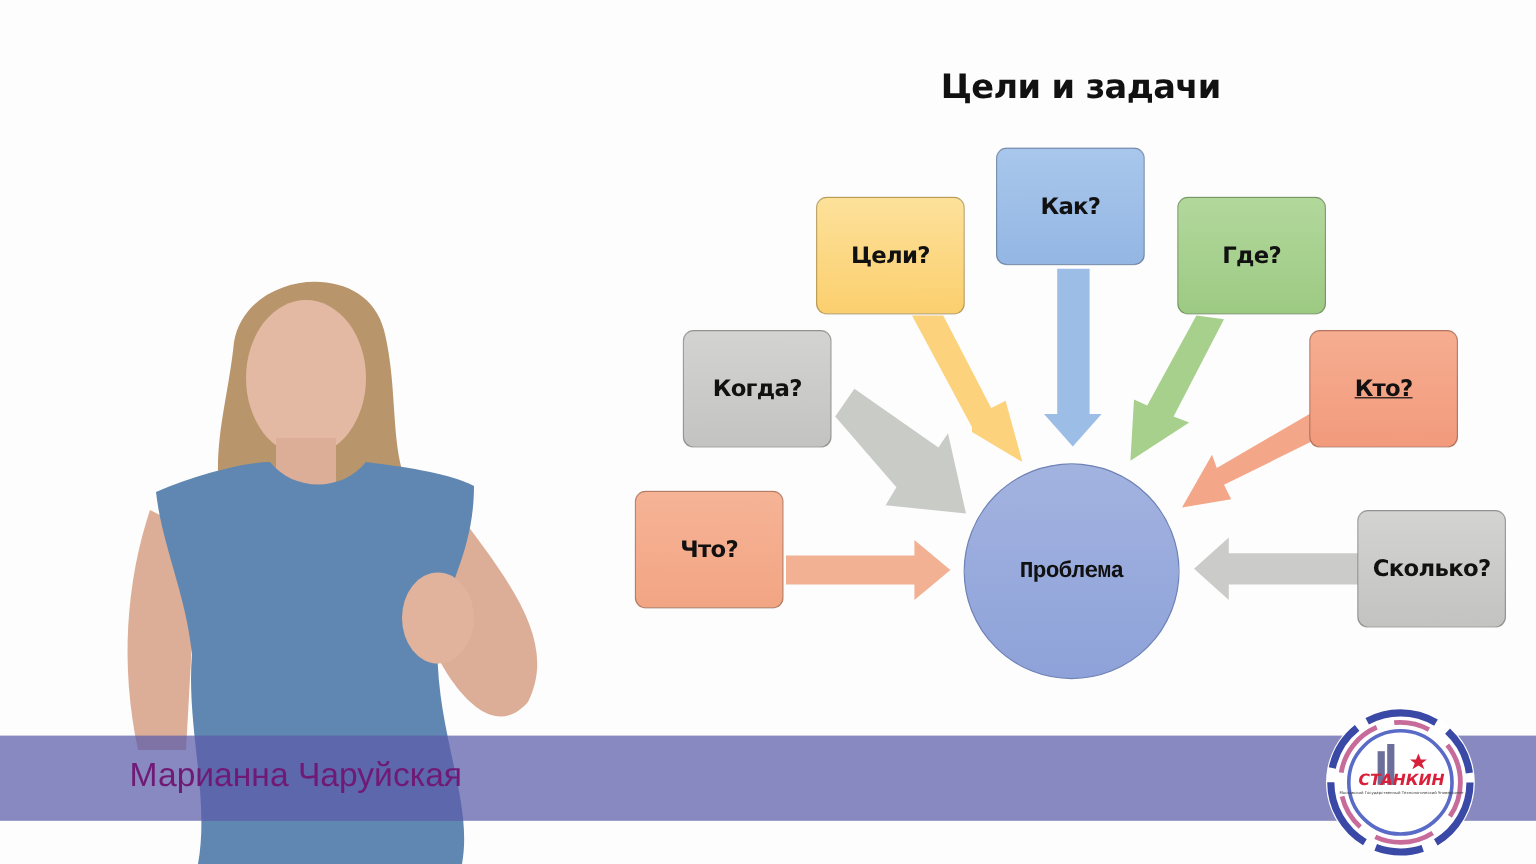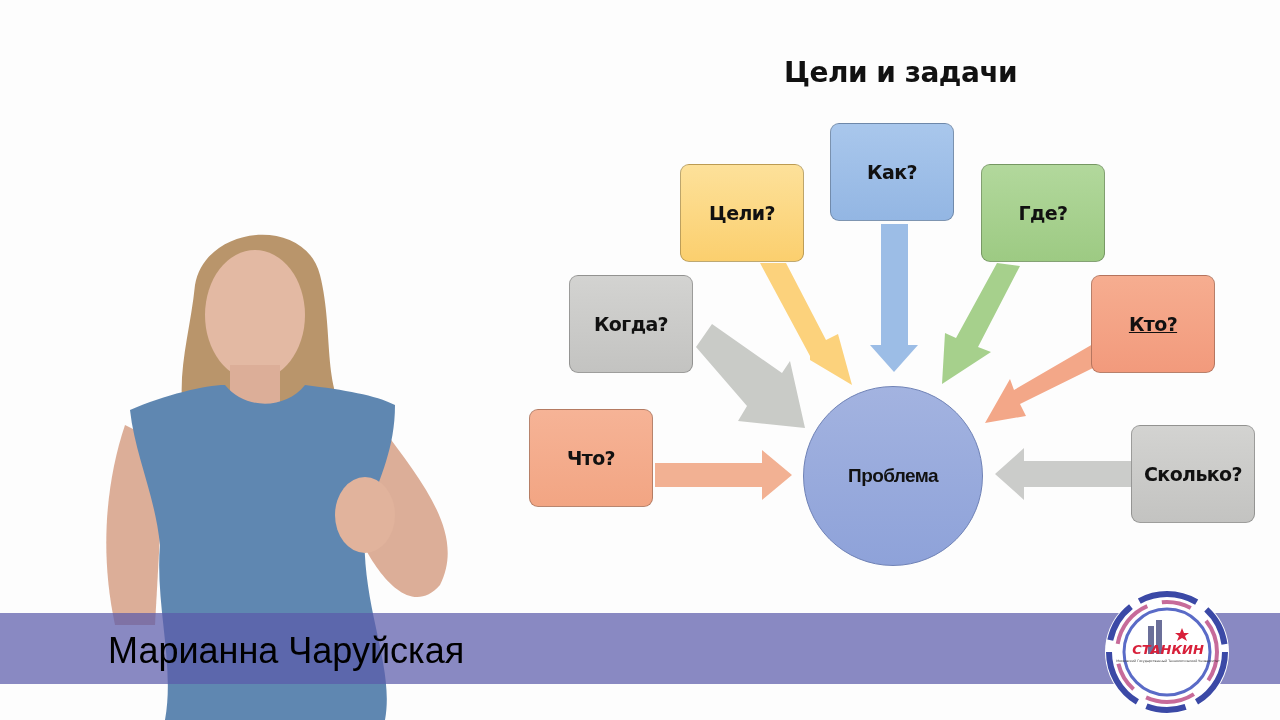--- a/index.html
+++ b/index.html
@@ -1,23 +1,23 @@
 <!DOCTYPE html>
 <html><head>
   <meta charset="utf-8">
   <style>
     html, body { margin:0; padding:0; }
     body { width:1280px; height:720px; overflow:hidden; background:#fdfdfd; position:relative; font-family:"Liberation Sans", sans-serif; }
     .title { position:absolute; left:784px; top:56px; width:274px; text-align:left; font-family:"DejaVu Sans", sans-serif; font-weight:bold; font-size:28px; color:#111; letter-spacing:-0.5px; }
     .box { position:absolute; width:124px; height:98px; border-radius:9px; border:1px solid rgba(0,0,0,0.25); display:flex; align-items:center; justify-content:center; font-family:"DejaVu Sans", sans-serif; font-weight:bold; font-size:19px; color:#111; box-sizing:border-box; letter-spacing:-0.6px; }
-    .circle { position:absolute; left:803px; top:386px; width:180px; height:180px; border-radius:50%; background:linear-gradient(#a3b3e0,#8ea2d9); border:1px solid #6f82b6; box-sizing:border-box; display:flex; align-items:center; justify-content:center; font-family:Liberation Sans, sans-serif; font-weight:bold; font-size:19px; color:#111; letter-spacing:-0.6px; }
+    .circle { position:absolute; left:803px; top:386px; width:180px; height:180px; border-radius:50%; background:linear-gradient(#a3b3e0,#8ea2d9); border:1px solid #6f82b6; box-sizing:border-box; display:flex; align-items:center; justify-content:center; font-family:Liberation Mono, monospace; font-weight:bold; font-size:19px; color:#111; letter-spacing:-0.6px; }
     svg.arrows { position:absolute; left:0; top:0; }
     .presenter { position:absolute; left:95px; top:225px; }
     .lower-third { position:absolute; left:0; top:613px; width:1280px; height:71px; background:rgba(92,92,170,0.72); }
-    .name { position:absolute; left:108px; top:630px; font-size:36px; color:#000000; font-family:"Liberation Sans", sans-serif; }
+    .name { position:absolute; left:108px; top:630px; font-size:28px; color:#701a75; font-family:"Liberation Sans", sans-serif; }
     .logo { position:absolute; left:1100px; top:588px; width:135px; height:132px; }
   </style>
 </head>
 <body>
 
 <svg class="arrows" width="1280" height="720">
 
   <polygon points="655,463 762,463 762,450 792,475 762,500 762,487 655,487" fill="#f2b193"></polygon>
 
   <polygon points="1133,461 1024,461 1024,448 995,474 1024,500 1024,487 1133,487" fill="#cbccca"></polygon>

